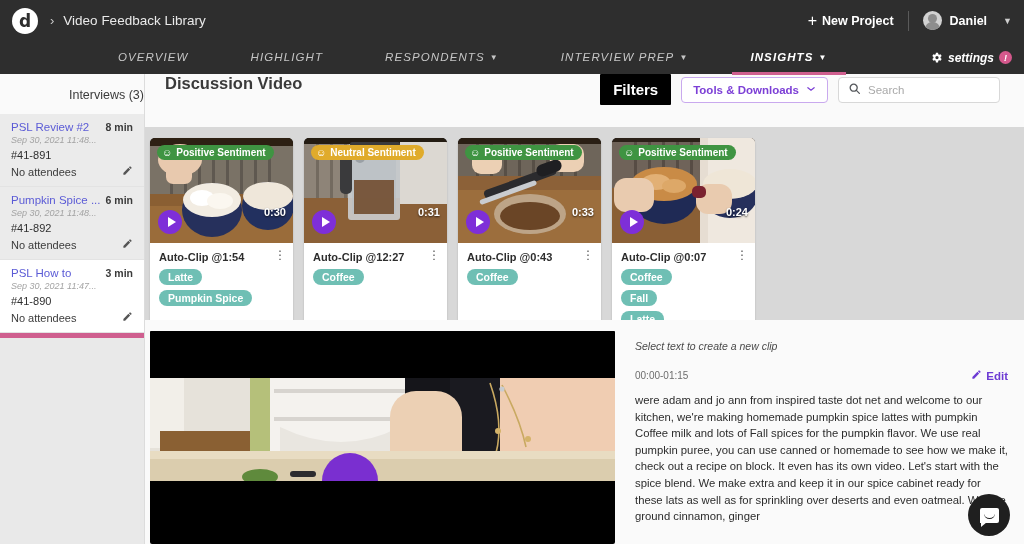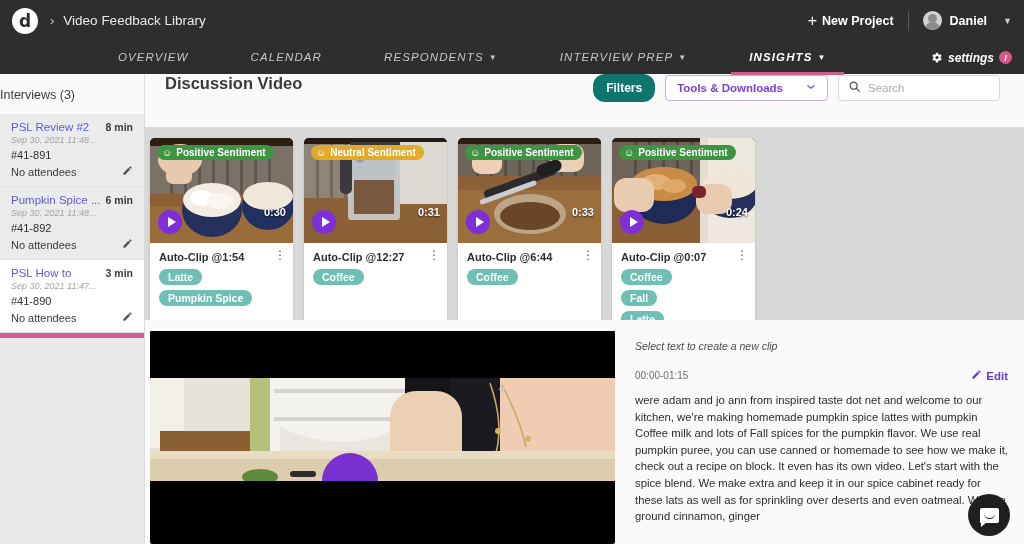--- a/index.html
+++ b/index.html
@@ -67,47 +67,47 @@
     flex: 1; display: flex; align-items: center; justify-content: center;
     color: #f0f0f0; font-size: 11.5px; letter-spacing: 1.2px;
   }
   .subnav-item.active { background: #fafafa; color: #4a4a4a; }
 
   
   .body { flex: 1; display: flex; min-height: 0; }
 
   
   .sidebar { width: 145px; flex: 0 0 145px; background: #fafafa; border-right: 1px solid #dcdcdc; display:flex; flex-direction:column; }
-  .sb-title { text-align: left; color: #3b3b3b; font-size: 12.5px; padding: 14px 0 12px; }
+  .sb-title { text-align: right; color: #3b3b3b; font-size: 12.5px; padding: 14px 0 12px; }
   .sb-item { padding: 7px 11px 8px; border-bottom: 1px solid #e3e3e3; background: #ebebeb; }
   .sb-item.plain { background: #ffffff; }
   .sb-row { display: flex; align-items: baseline; justify-content: space-between; }
   .sb-name { color: #5b5bd6; font-size: 11.5px; white-space: nowrap; overflow: hidden; text-overflow: ellipsis; max-width: 92px; }
   .sb-dur { color: #3b3b3b; font-size: 10.5px; white-space: nowrap; font-weight: bold; }
   .sb-date { color: #a3a3a3; font-size: 9px; font-style: italic; margin-top: 2px; }
   .sb-id { color: #2f2f2f; font-size: 11px; margin-top: 4px; }
   .sb-bottom { display: flex; align-items: center; justify-content: space-between; margin-top: 4px; }
   .sb-att { color: #3b3b3b; font-size: 11px; }
   .pencil { color: #555; font-size: 11px; }
   .sb-divider { height: 5px; background: #cf5f8f; }
   .sb-rest { flex: 1; background: #e9e9e9; }
 
   
   .content { flex: 1; display: flex; flex-direction: column; min-width: 0; background: #fafafa; }
   .content-head { height: 53px; flex: 0 0 53px; display: flex; align-items: flex-start; padding: 0 24px 0 20px; background: #fafafa; }
   .page-title { font-size: 16.5px; color: #3a3a3a; font-weight: bold; }
   .head-tools { margin-left: auto; display: flex; align-items: center; gap: 10px; }
   .btn-filters {
-    background: #0f766e; color: #fff; font-size: 12px; font-weight: bold;
-    border-radius: 12px; padding: 7px 13px; border: none;
+    background: #000000; color: #fff; font-size: 15px; font-weight: bold;
+    border-radius: 1px; padding: 7px 13px; border: none;
   }
   .btn-tools {
     background: #fff; color: #7c3fd6; font-size: 11.5px; font-weight: bold;
     border: 1px solid #c9a9ee; border-radius: 4px; padding: 6px 11px;
-    display: flex; align-items: center; gap: 23px;
+    display: flex; align-items: center; gap: 7px;
   }
   .search-box {
     width: 162px; height: 26px; border: 1px solid #d8d8d8; border-radius: 4px;
     background: #fff; display: flex; align-items: center; gap: 7px; padding: 0 9px;
   }
   .search-ph { color: #a9a9a9; font-size: 11.5px; }
 
   
   .cards-strip { flex: 0 0 193px; background: #d8d8d8; padding: 11px 0 0 0; position: relative; overflow: hidden; }
   .cards-row { display: flex; gap: 11px; padding-left: 5px; }
@@ -178,21 +178,21 @@
       <span class="caret-sm">▼</span>
     </div>
   </div>
 
   <div class="mainnav">
     <div class="nav-items">
       <div class="nav-item">
         <span>OVERVIEW</span>
       </div>
       <div class="nav-item">
-        <span>CALENDAR</span>
+        <span>HIGHLIGHT</span>
       </div>
       <div class="nav-item">
         <span>RESPONDENTS</span>
         <span class="nav-caret">▼</span>
       </div>
       <div class="nav-item">
         <span>INTERVIEW PREP</span>
         <span class="nav-caret">▼</span>
       </div>
       <div class="nav-item active">
@@ -414,21 +414,21 @@
               </svg>
               <div class="sent-badge sent-pos">
                 <span class="smiley">☺</span>
                 <span>Positive Sentiment</span>
               </div>
               <div class="playbtn"></div>
               <div class="dur">0:33</div>
             </div>
             <div class="card-body">
               <div class="card-top">
-                <span class="clip-label">Auto-Clip @6:44</span>
+                <span class="clip-label">Auto-Clip @0:43</span>
                 <span class="kebab">⋮</span>
               </div>
               <div class="tags">
                 <span class="tag">Coffee</span>
               </div>
             </div>
           </div>
 
           <div class="card">
             <div class="thumb">

